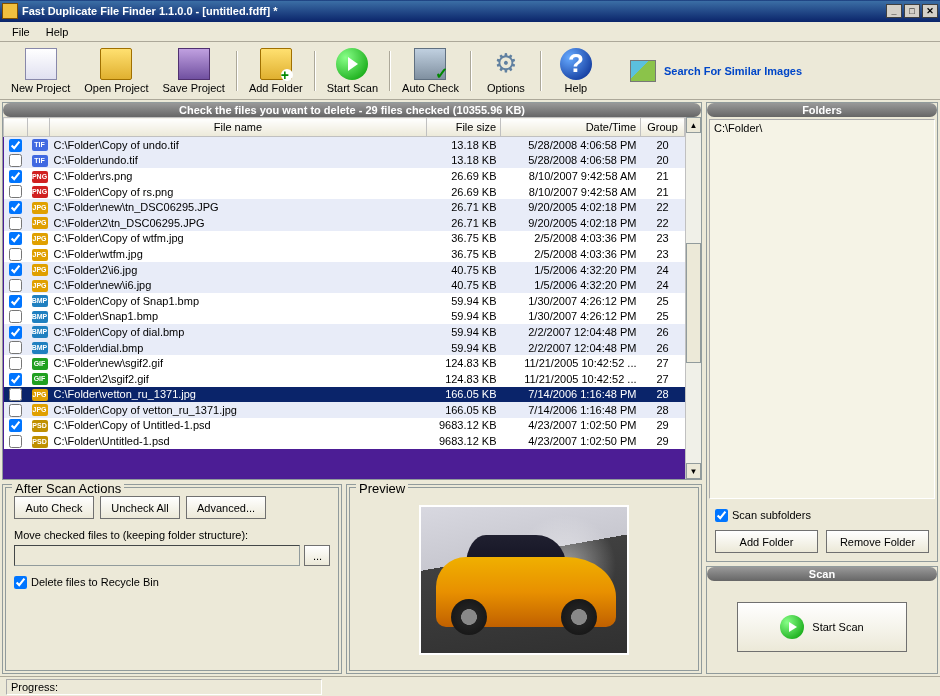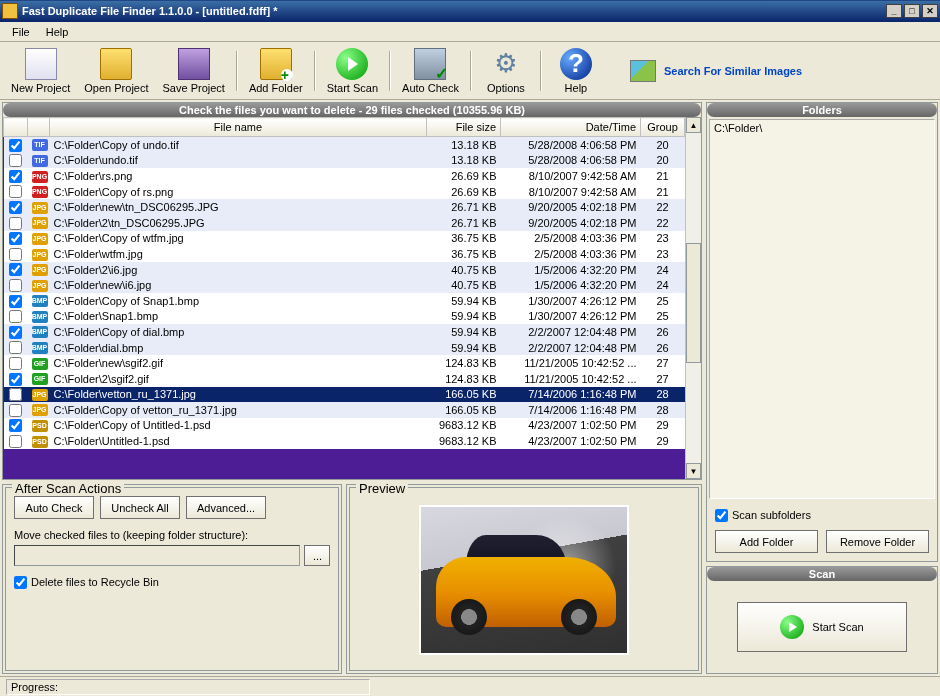--- a/index.html
+++ b/index.html
@@ -342,21 +342,21 @@
 .statusbar {
   height: 20px;
   border-top: 1px solid #aca899;
   display: flex;
   align-items: center;
   padding: 0 4px;
   font-size: 11px;
   background: #ece9d8;
 }
 .statusbar .sleft { flex: 1; border: 1px inset #fff; padding: 1px 4px; }
-.statusbar .sright { width: 364px; border: 1px inset #fff; padding: 1px 4px; margin-left: 2px; }
+.statusbar .sright { width: 316px; border: 1px inset #fff; padding: 1px 4px; margin-left: 2px; }
 .ic-doc { background: linear-gradient(to bottom, #fff, #e0e0f0); border: 1px solid #88a; }
 .ic-folder { background: linear-gradient(to bottom, #ffe070, #e0b030); border: 1px solid #a07000; border-radius: 2px; }
 .ic-disk { background: linear-gradient(to bottom, #c0a0e0, #7050a0); border: 1px solid #503070; }
 .ic-folderplus { background: linear-gradient(to bottom, #ffe070, #e0b030); border: 1px solid #a07000; border-radius: 2px; position: relative; }
 .ic-folderplus::after { content: '+'; position: absolute; right: -2px; bottom: -2px; color: #080; font-weight: bold; font-size: 14px; background: #fff; border-radius: 50%; width: 12px; height: 12px; line-height: 12px; }
 .ic-play { border-radius: 50%; background: radial-gradient(circle at 30% 30%, #8f8, #090); position: relative; }
 .ic-play::after { content: ''; position: absolute; left: 12px; top: 9px; border-left: 10px solid white; border-top: 7px solid transparent; border-bottom: 7px solid transparent; }
 .ic-check { background: linear-gradient(to bottom, #c0d0e0, #8090a0); border: 1px solid #607080; position: relative; }
 .ic-check::after { content: '✓'; position: absolute; right: -3px; bottom: -4px; color: #080; font-weight: bold; font-size: 16px; }
 .ic-gear { color: #6080a0; }

